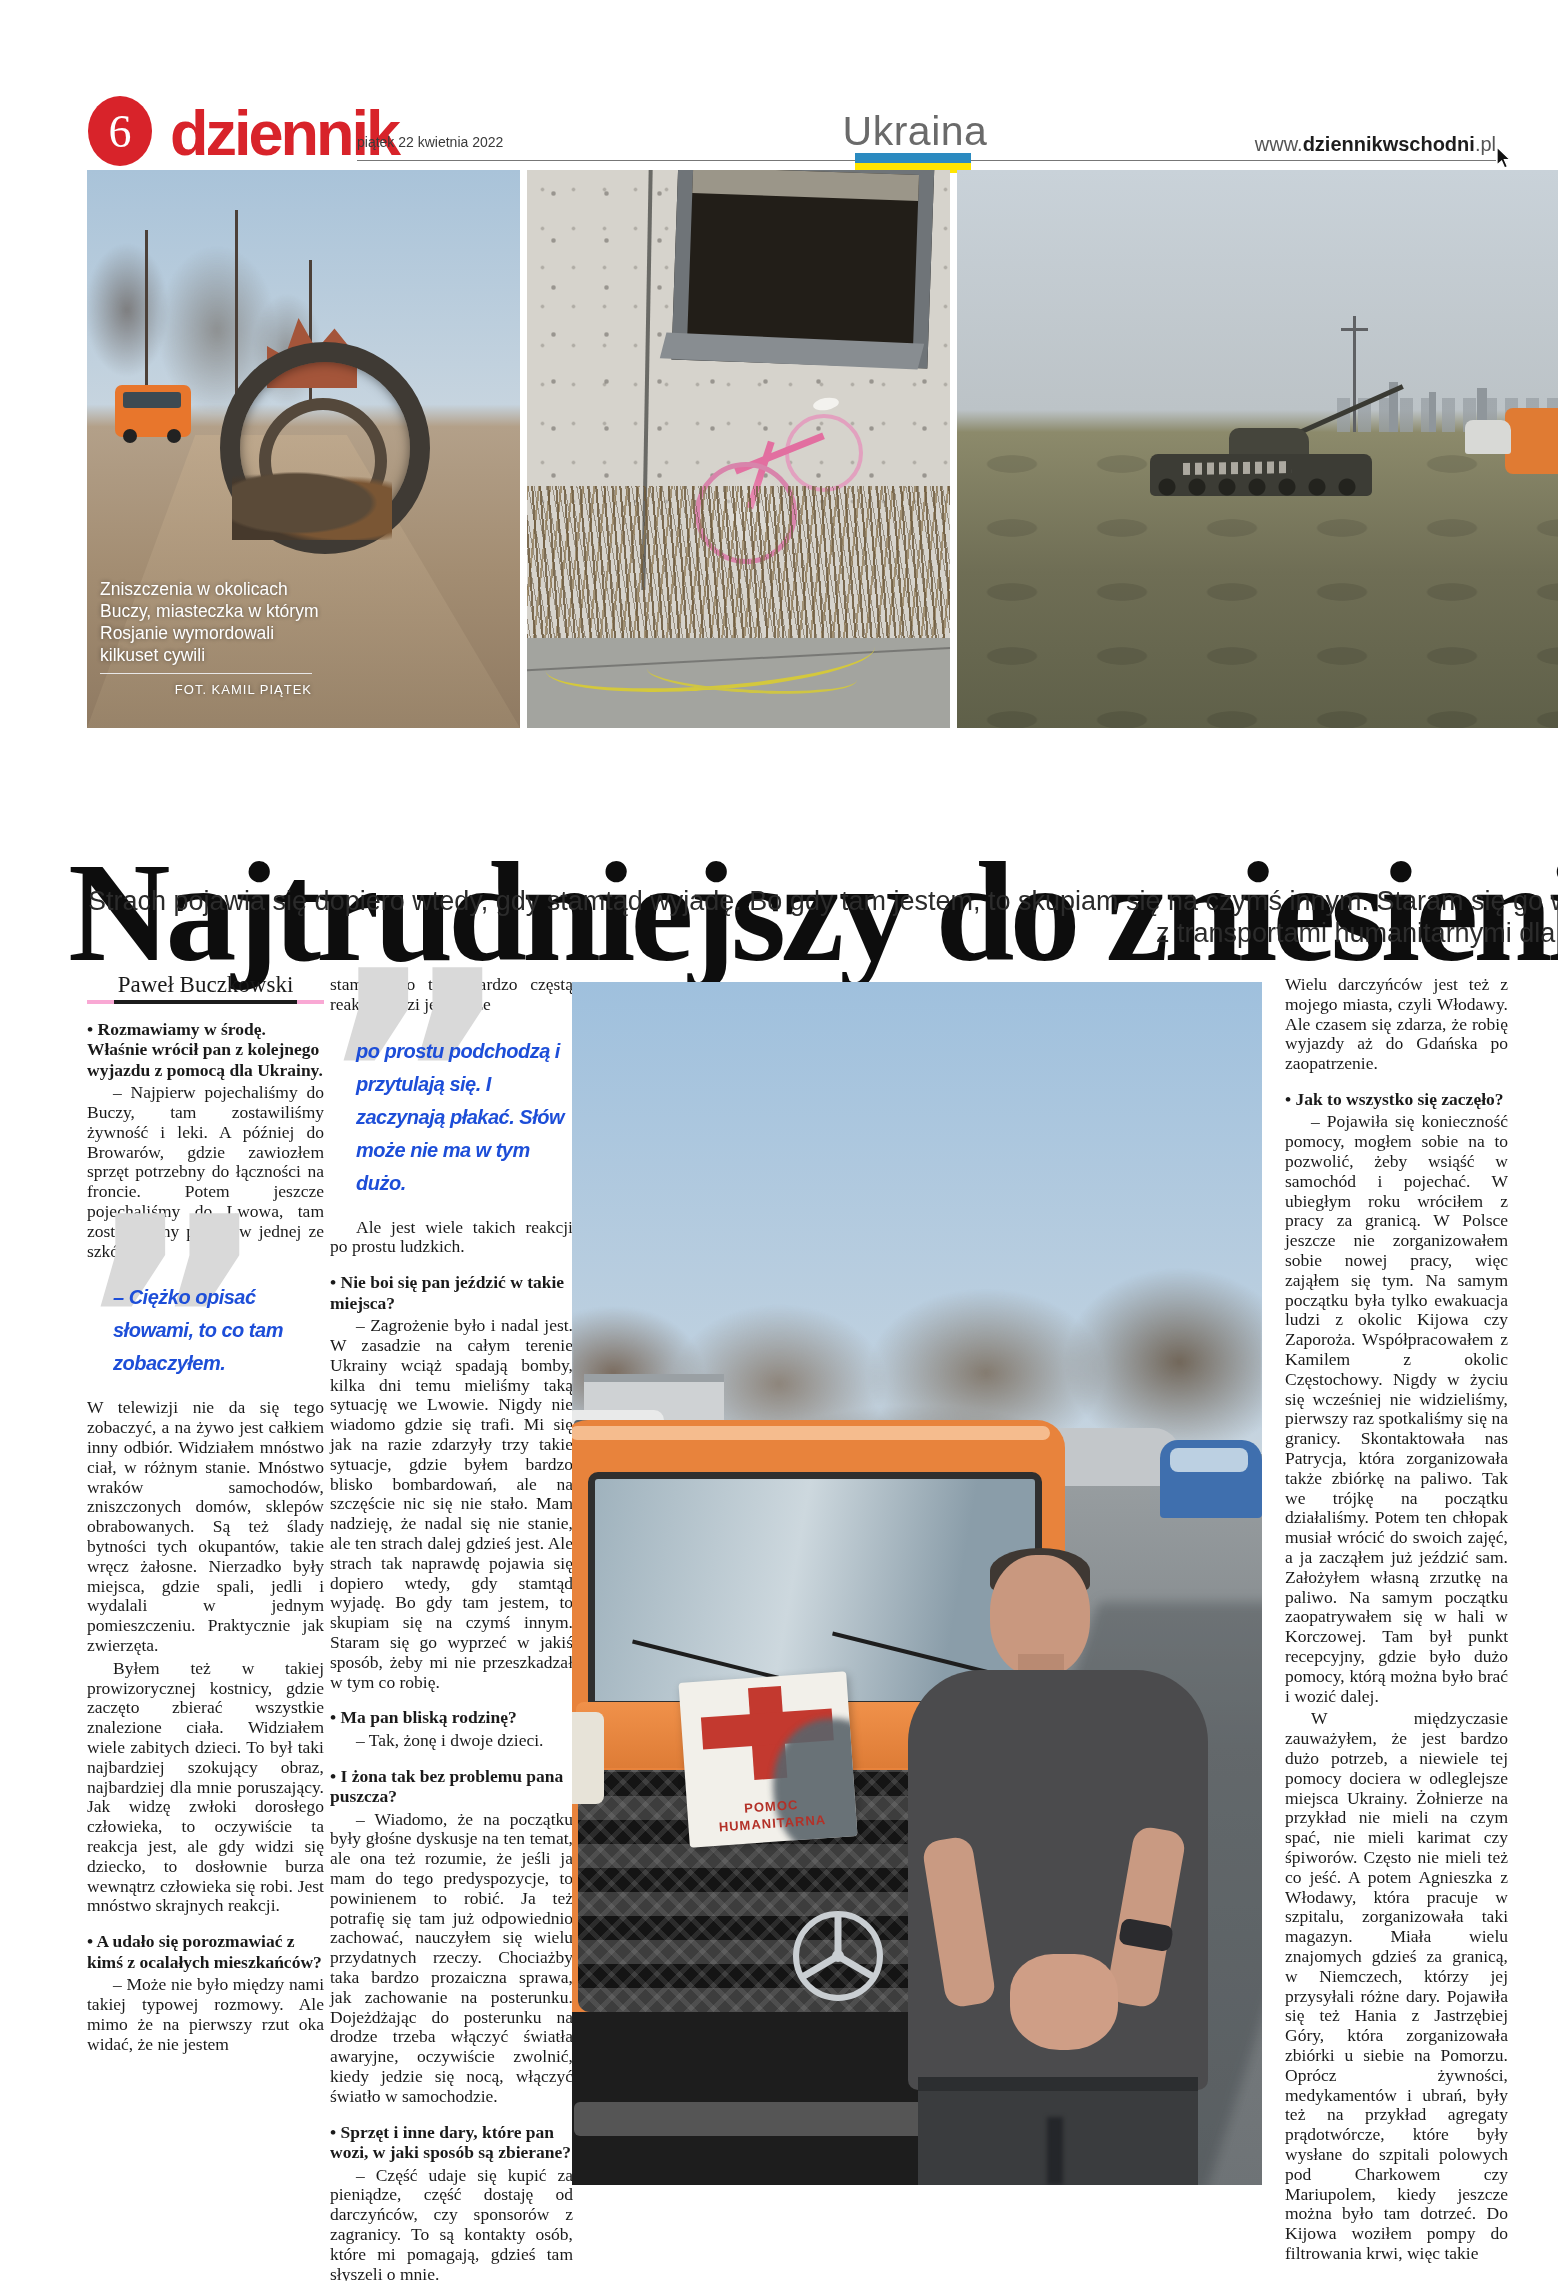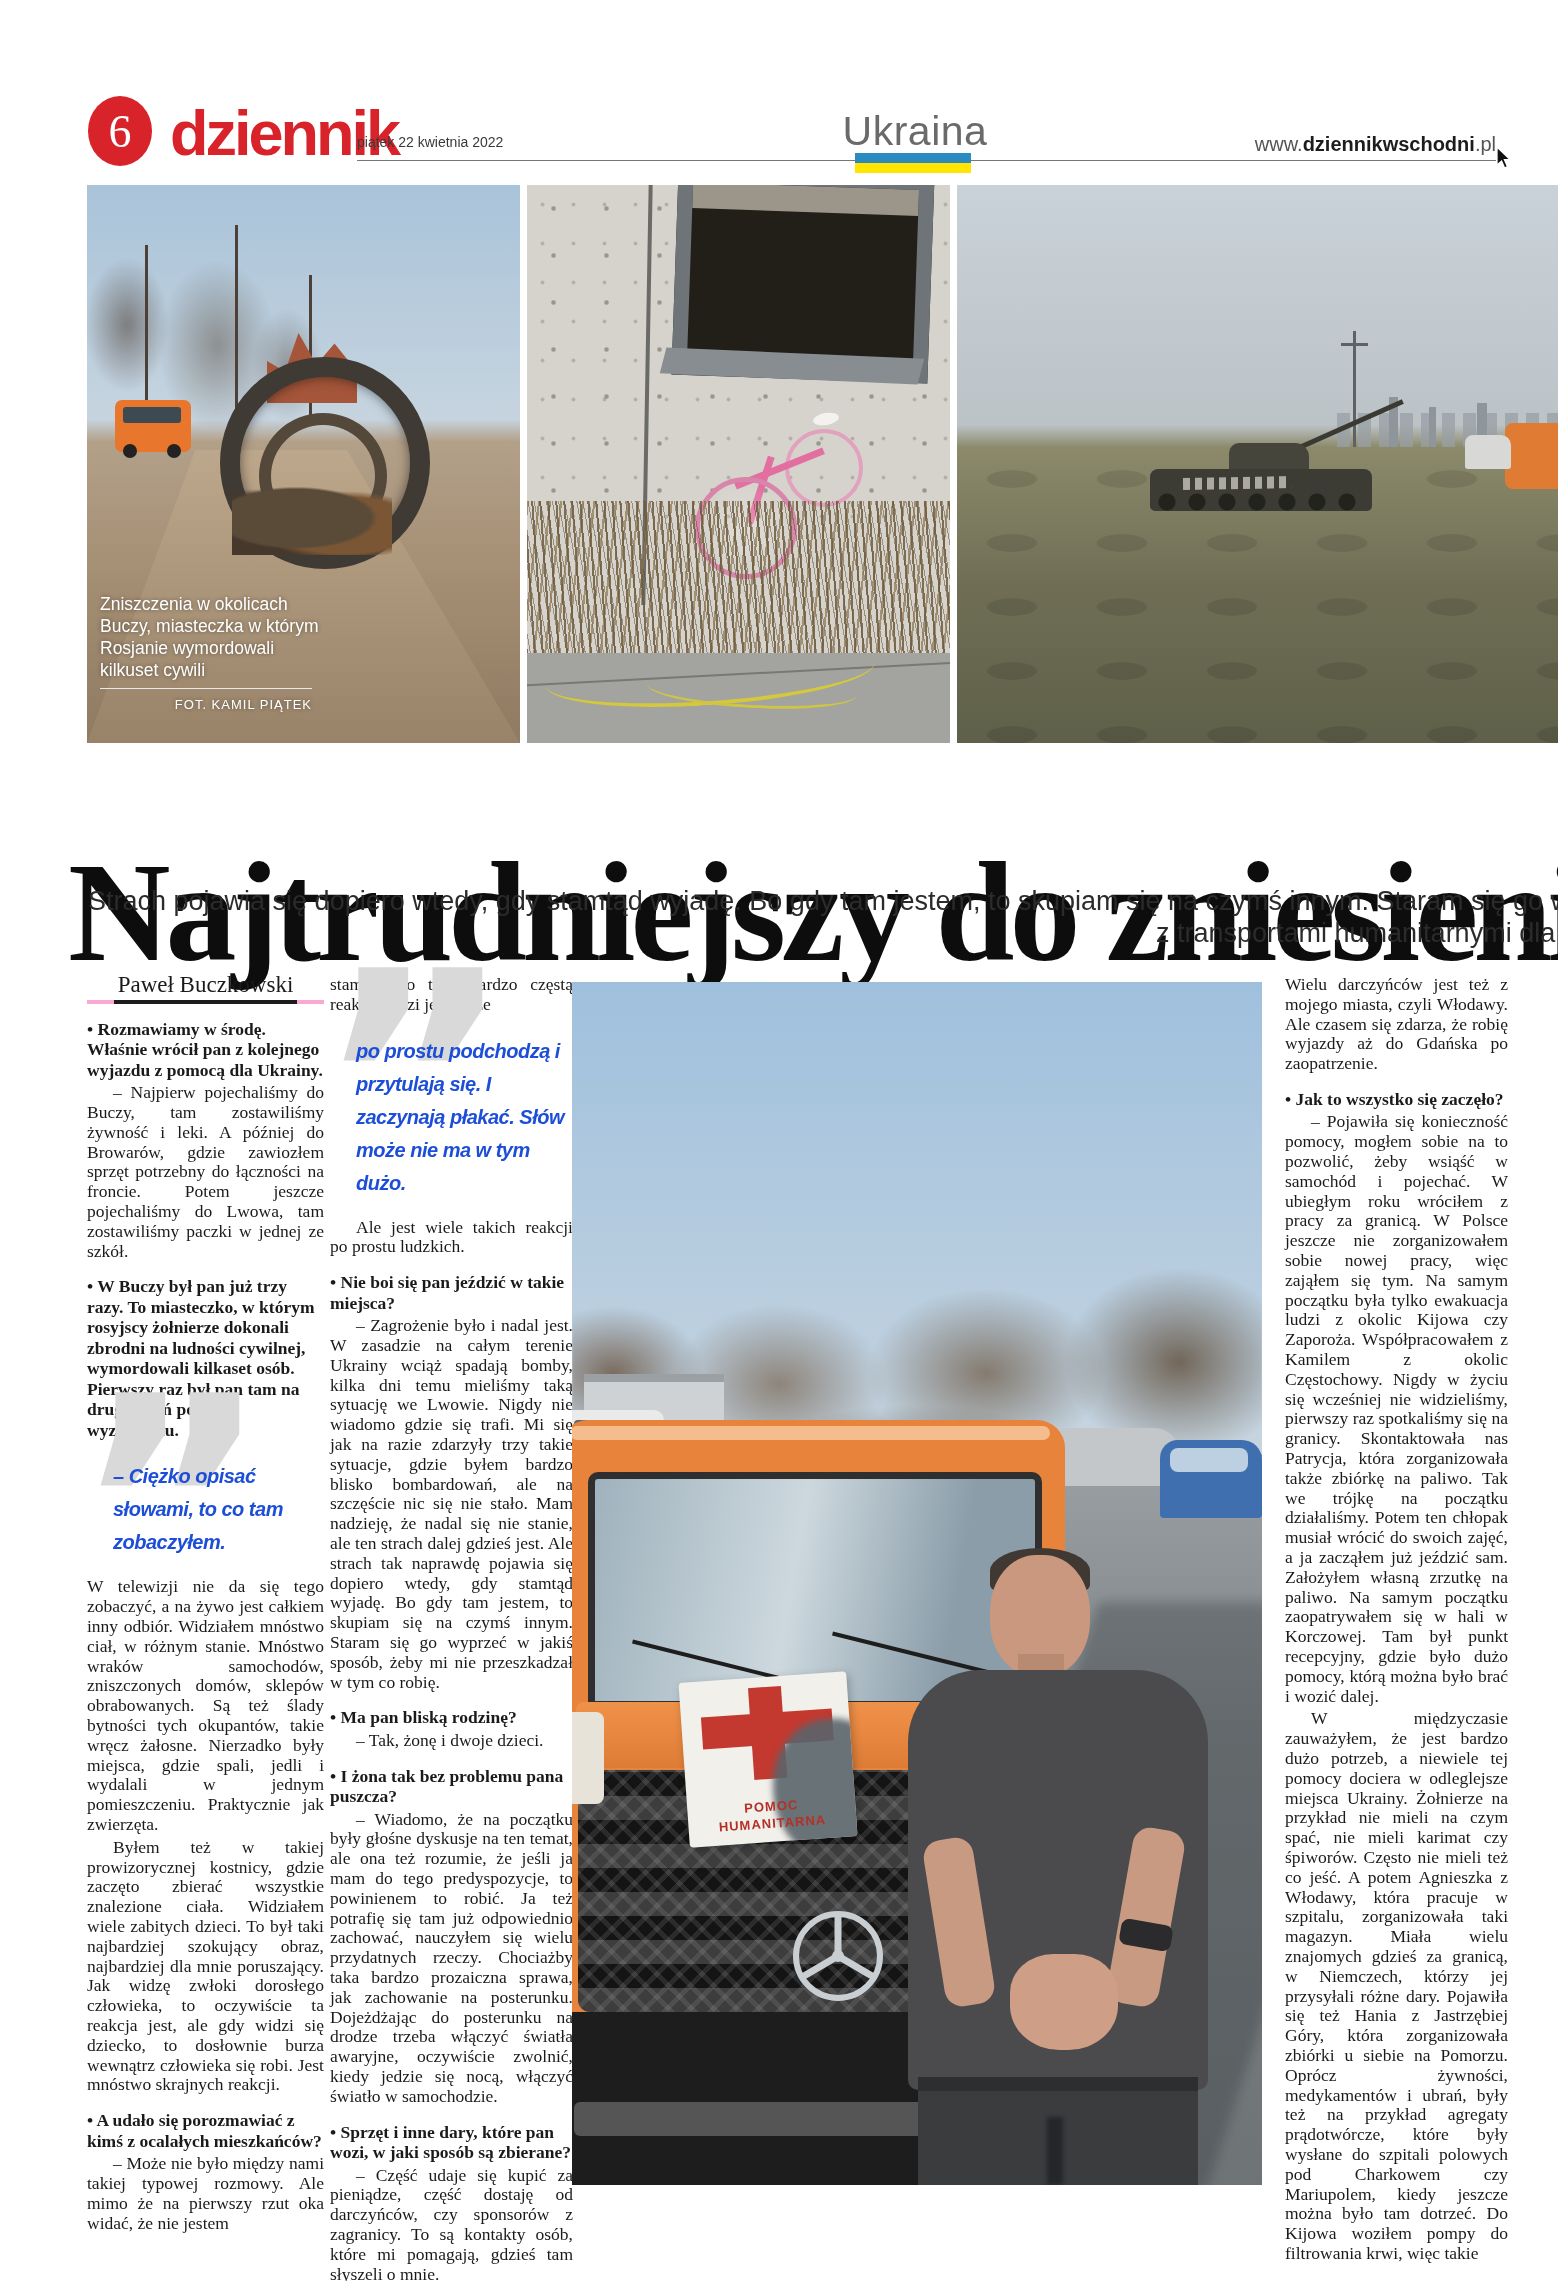--- a/index.html
+++ b/index.html
@@ -24,21 +24,21 @@
   .flag{left:855px;top:153px;width:116px;height:20px;}
   .flag .b{position:absolute;left:0;top:0;width:100%;height:50%;background:#2b8ac0;}
   .flag .y{position:absolute;left:0;top:50%;width:100%;height:50%;background:#ffe500;}
   .website{left:1190px;top:133px;width:306px;text-align:right;font-family:"Liberation Sans",sans-serif;
            font-size:20px;color:#555;}
   .website b{color:#1d1d1d;}
   .cursor{left:1494px;top:146px;}
 
   
   figure{margin:0;}
-  .photo{top:185px;height:558px;overflow:hidden;}
+  .photo{top:170px;height:558px;overflow:hidden;}
   .p1{left:87px;width:433px;background:linear-gradient(#a9c3d9 0%,#c6d4df 42%,#b3a089 46%,#a38d72 72%,#8f7a62 100%);}
   .p2{left:527px;width:423px;background:#d6d3cc;}
   .p3{left:957px;width:601px;background:linear-gradient(#c9d2d9 0%,#bcc3c7 43%,#8c8a6b 47%,#6f6e55 72%,#5f6049 100%);}
   .part{position:absolute;}
   
   .p1-trees{left:-20px;top:30px;width:260px;height:260px;filter:blur(1px);
     background:radial-gradient(ellipse 60px 95px at 60px 110px,rgba(75,60,50,.55),transparent 70%),
                radial-gradient(ellipse 85px 120px at 150px 130px,rgba(85,70,55,.45),transparent 70%),
                radial-gradient(ellipse 50px 80px at 220px 150px,rgba(80,66,52,.4),transparent 70%);}
   .p1-trunk{width:3px;background:#4c4038;}
@@ -276,21 +276,20 @@
   <div class="abs sub2">z transportami humanitarnymi dla o</div>
 
   <section>
     <div class="abs col col1">
       <div class="byline">
         <span>Paweł Buczkowski</span>
       </div>
       <div class="col-body">
           <div class="para question">• Rozmawiamy w środę. Właśnie wrócił pan z kolejnego wyjazdu z pomocą dla Ukrainy.</div>
           <div class="para answer">– Najpierw pojechaliśmy do Buczy, tam zostawiliśmy żywność i leki. A później do Browarów, gdzie zawiozłem sprzęt potrzebny do łączności na froncie. Potem jeszcze pojechaliśmy do Lwowa, tam zostawiliśmy paczki w jednej ze szkół.</div>
-          <div class="para question">• W Buczy był pan już trzy razy. To miasteczko, w którym rosyjscy żołnierze dokonali zbrodni na ludności cywilnej, wymordowali kilkaset osób. Pierwszy raz był pan tam na drugi dzień po jego wyzwoleniu.</div>
           <div class="para quote">– Ciężko opisać słowami, to co tam zobaczyłem.</div>
           <div class="para answer noindent">W telewizji nie da się tego zobaczyć, a na żywo jest całkiem inny odbiór. Widziałem mnóstwo ciał, w różnym stanie. Mnóstwo wraków samochodów, zniszczonych domów, sklepów obrabowanych. Są też ślady bytności tych okupantów, takie wręcz żałosne. Nierzadko były miejsca, gdzie spali, jedli i wydalali w jednym pomieszczeniu. Praktycznie jak zwierzęta.</div>
           <div class="para answer">Byłem też w takiej prowizorycznej kostnicy, gdzie zaczęto zbierać wszystkie znalezione ciała. Widziałem wiele zabitych dzieci. To był taki najbardziej szokujący obraz, najbardziej dla mnie poruszający. Jak widzę zwłoki dorosłego człowieka, to oczywiście ta reakcja jest, ale gdy widzi się dziecko, to dosłownie burza wewnątrz człowieka się robi. Jest mnóstwo skrajnych reakcji.</div>
           <div class="para question">• A udało się porozmawiać z kimś z ocalałych mieszkańców?</div>
           <div class="para answer">– Może nie było między nami takiej typowej rozmowy. Ale mimo że na pierwszy rzut oka widać, że nie jestem</div>
         </div>
     </div>
     <div class="abs col col2">
       <div class="col-body">
           <div class="para answer noindent">stamtąd, to taką bardzo częstą reakcją ludzi jest to, że</div>

